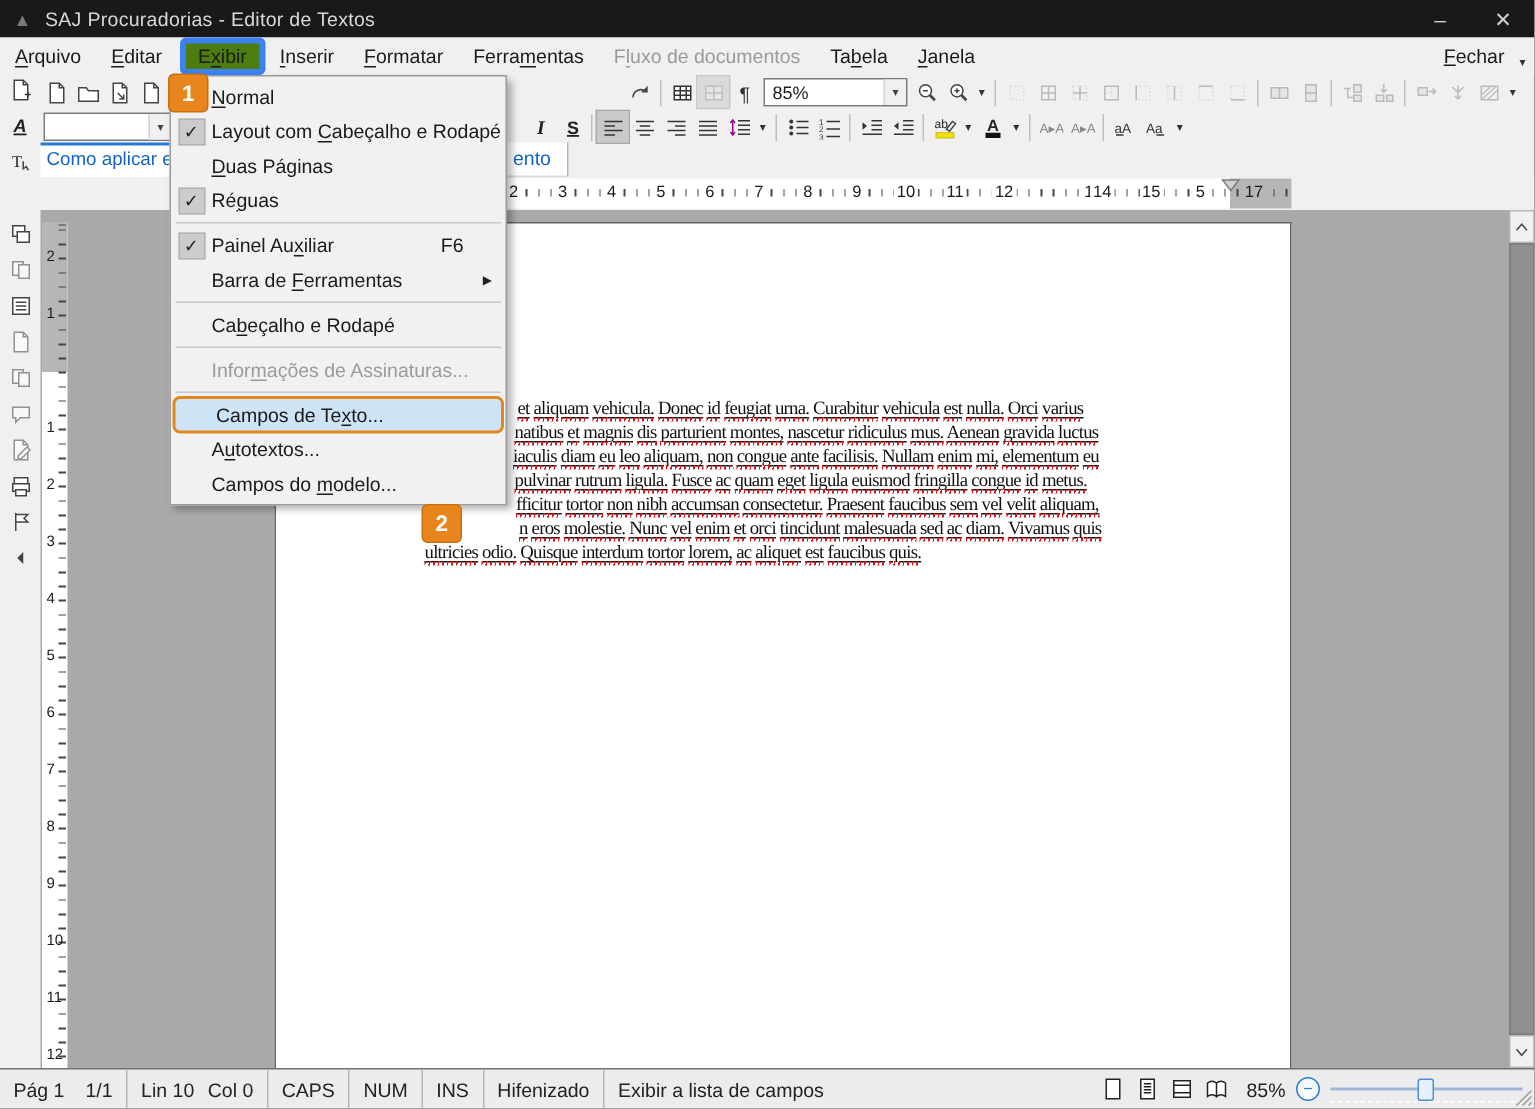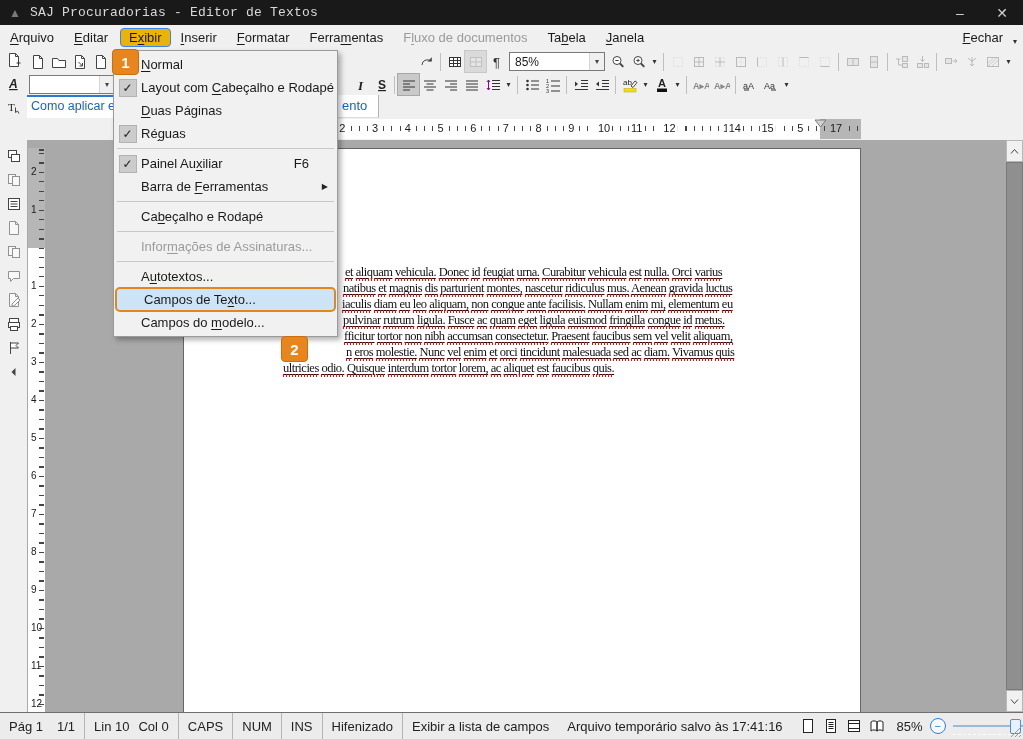--- a/index.html
+++ b/index.html
@@ -2,36 +2,36 @@
 <html><head>
 <meta charset="utf-8">
 <style>
   html,body{margin:0;padding:0;background:#555;}
   .window{position:relative;width:1023px;height:739px;background:#f0f0f0;overflow:hidden;
           font-family:"Liberation Sans",sans-serif;font-size:13px;color:#1a1a1a;user-select:none;}
   
   .titlebar{position:absolute;left:0;top:0;width:1023px;height:25px;background:#191919;color:#d9d9d9;
             display:flex;align-items:center;}
   .tb-logo{width:14px;height:14px;margin:0 7px 0 9px;color:#7a7a7a;font-size:12px;line-height:14px;}
-  .tb-title{font-size:13px;letter-spacing:.2px;font-family:Liberation Mono, monospace;}
+  .tb-title{font-size:13px;letter-spacing:.2px;}
   .tb-btns{margin-left:auto;display:flex;height:100%;}
   .tb-btn{width:42px;height:100%;display:flex;align-items:center;justify-content:center;color:#cfcfcf;font-size:14px;}
   
   .menubar{position:absolute;left:0;top:25px;width:1023px;height:25px;background:#f0f0f0;display:flex;align-items:center;}
   .mbi{padding:3px 10px;white-space:nowrap;text-align:center;}
   .mbi u{text-underline-offset:2px;}
   .mbi-dis{color:#9a9a9a;}
-  .mbi-active{background:#eab308;border:1px solid #3b82f6;border-radius:4px;padding:1px 8px;margin:0 0 0 2px;}
+  .mbi-active{background:#4d7c0f;border:4px solid #3b82f6;border-radius:4px;padding:1px 8px;margin:0 0 0 2px;}
   .mb-close{margin-left:auto;padding:3px 10px;}
   .mb-ovf{font-size:8px;color:#333;padding:8px 6px 0 0;}
   
   .trow{position:absolute;left:27px;width:996px;height:23px;display:flex;align-items:center;overflow:hidden;}
   .tbtn{width:21px;height:21px;flex:0 0 auto;display:flex;align-items:center;justify-content:center;}
   .tbtn.pressed{background:#c9c9c9;outline:1px solid #a8a8a8;}
-  .tbtn.dis{opacity:.55;font-weight:bold;}
+  .tbtn.dis{opacity:.55;}
   .sep{width:1px;height:18px;background:#bfbfbf;margin:0 3px;flex:0 0 auto;}
   .dd{width:11px;height:21px;display:flex;align-items:center;justify-content:center;font-size:8px;color:#333;flex:0 0 auto;}
   .combo{height:19px;background:#fff;border:1px solid #7a7a7a;display:flex;align-items:center;
          font-size:12px;padding-left:5px;margin:0 2px;flex:0 0 auto;box-sizing:border-box;}
   .combo .arr{margin-left:auto;width:14px;height:100%;display:flex;align-items:center;justify-content:center;
               font-size:8px;color:#444;background:#f0f0f0;border-left:1px solid #d5d5d5;}
   .lstrip{position:absolute;left:0;top:48px;width:27px;height:664px;background:#f0f0f0;
           display:flex;flex-direction:column;align-items:center;}
   .lstrip .tbtn{width:24px;height:24px;}
   
@@ -618,27 +618,27 @@
       <div class="mitem">
         <span class="mgut"></span>
         <span class="mlabel">Ca<u>b</u>eçalho e Rodapé</span>
       </div>
       <div class="msep"></div>
       <div class="mitem dis">
         <span class="mgut"></span>
         <span class="mlabel">Infor<u>m</u>ações de Assinaturas...</span>
       </div>
       <div class="msep"></div>
-      <div class="mitem">
-        <span class="mgut"></span>
-        <span class="mlabel">A<u>u</u>totextos...</span>
-      </div>
       <div class="mitem hl">
         <span class="mgut"></span>
         <span class="mlabel">Campos de Te<u>x</u>to...</span>
+      </div>
+      <div class="mitem">
+        <span class="mgut"></span>
+        <span class="mlabel">A<u>u</u>totextos...</span>
       </div>
       <div class="mitem">
         <span class="mgut"></span>
         <span class="mlabel">Campos do <u>m</u>odelo...</span>
       </div>
     </div>
 
   <div class="badge" style="left:112px;top:49px;">1</div>
   <div class="badge" style="left:281px;top:336px;">2</div>
 
@@ -651,21 +651,20 @@
     <span class="ss">
       <span>Lin 10</span>
         <span style="width:9px;"></span>
         <span>Col 0</span>
     </span>
     <span class="ss">CAPS</span>
     <span class="ss">NUM</span>
     <span class="ss">INS</span>
     <span class="ss">Hifenizado</span>
     <span class="ss nob grow">Exibir a lista de campos</span>
-    <span class="ss nob">Arquivo temporário salvo às 17:41:16</span>
     <span class="sicons" id="viewicons">
         <span class="tbtn">
           <svg width="16" height="16" viewBox="0 0 16 16">
             <rect x="3.5" y="1.5" width="9" height="13" fill="#fff" stroke="#222"></rect>
           </svg>
         </span>
         <span class="tbtn">
           <svg width="16" height="16" viewBox="0 0 16 16">
             <rect x="3.5" y="1.5" width="9" height="13" fill="#fff" stroke="#222"></rect>
             <path d="M5.5 4.5h5M5.5 6.5h5M5.5 8.5h5M5.5 10.5h5" stroke="#222"></path>

